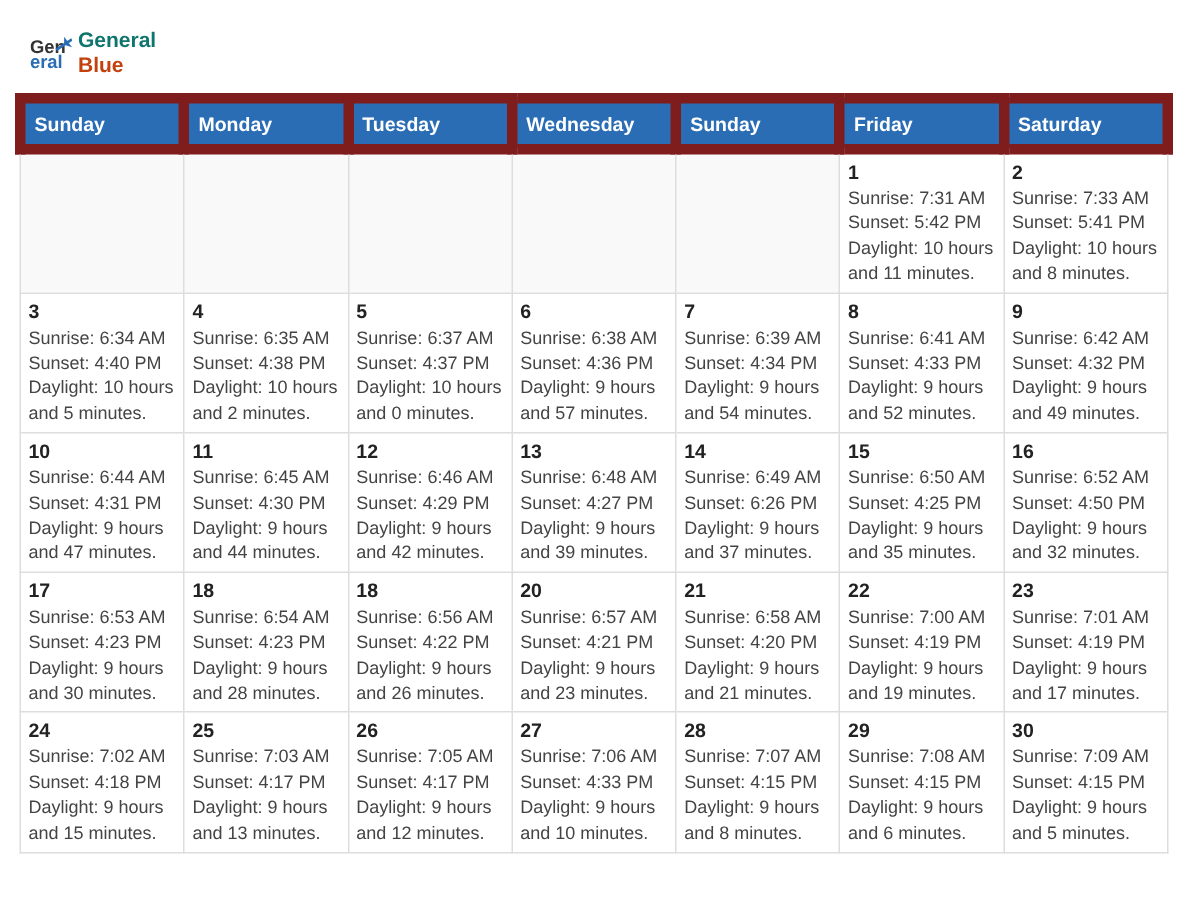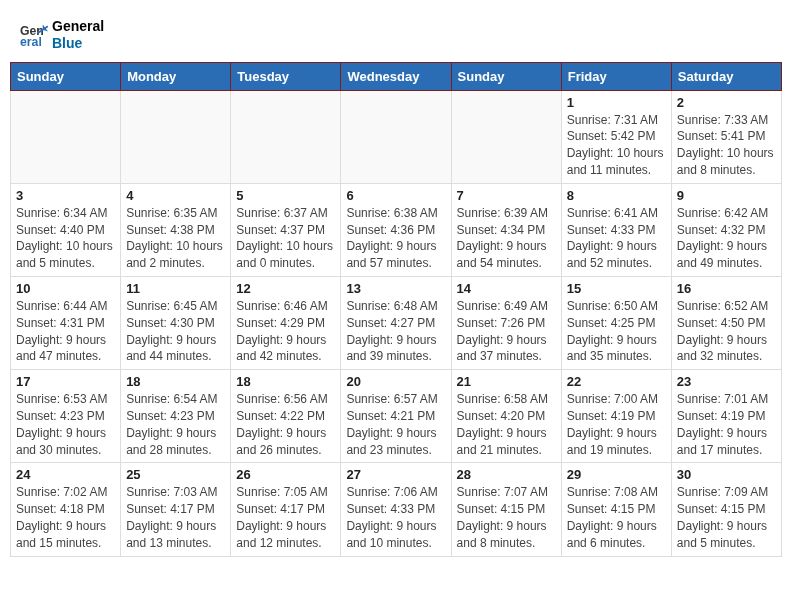--- a/index.html
+++ b/index.html
@@ -21,21 +21,21 @@
       align-items: center;
       gap: 4px;
     }
     .logo-text {
       font-size: 14px;
       font-weight: bold;
       color: #333;
       line-height: 1.2;
     }
     .logo-text span {
-      color: #000000;
+      color: #0f766e;
     }
     .logo-icon {
       width: 28px;
       height: 28px;
     }
     .title-block {
       text-align: right;
     }
     .month-title {
       font-size: 32px;
@@ -55,21 +55,21 @@
     .calendar-wrapper {
       padding: 0 10px 10px 10px;
     }
     .calendar th {
       background: #2a6db5;
       color: #fff;
       font-size: 13px;
       font-weight: bold;
       padding: 6px 6px;
       text-align: left;
-      border: 1px solid #7f1d1d;
+      border: 7px solid #7f1d1d;
     }
     .calendar td {
       vertical-align: top;
       border: 1px solid #ddd;
       padding: 4px 5px;
       font-size: 10.5px;
       color: #333;
       background: #fff;
       width: 14.28%;
       height: 78px;
@@ -96,21 +96,21 @@
 <div class="header">
   <div class="logo">
     <svg class="logo-icon" viewBox="0 0 32 32">
       <text x="0" y="16" font-size="14" font-weight="bold" fill="#333">Gen</text>
       <text x="0" y="28" font-size="14" font-weight="bold" fill="#2a6db5">eral</text>
       <polygon points="26,4 32,12 26,10" fill="#2a6db5"></polygon>
       <line x1="20" y1="14" x2="32" y2="6" stroke="#2a6db5" stroke-width="2"></line>
     </svg>
     <div class="logo-text">
       <div><span>General</span></div>
-      <div style="color:#0369a1">Blue</div>
+      <div style="color:#c2410c">Blue</div>
     </div>
   </div>
   <div class="title-block">
     <div class="month-title"></div>
     <div class="location"></div>
   </div>
 </div>
 
 <div class="calendar-wrapper">
   <table class="calendar">
@@ -210,21 +210,21 @@
           </td>
           <td>
             <span class="day-num">13</span>
             <div class="day-info">Sunrise: 6:48 AM
 Sunset: 4:27 PM
 Daylight: 9 hours and 39 minutes.</div>
           </td>
           <td>
             <span class="day-num">14</span>
             <div class="day-info">Sunrise: 6:49 AM
-Sunset: 7:26 PM
+Sunset: 6:26 PM
 Daylight: 9 hours and 37 minutes.</div>
           </td>
           <td>
             <span class="day-num">15</span>
             <div class="day-info">Sunrise: 6:50 AM
 Sunset: 4:25 PM
 Daylight: 9 hours and 35 minutes.</div>
           </td>
           <td>
             <span class="day-num">16</span>

